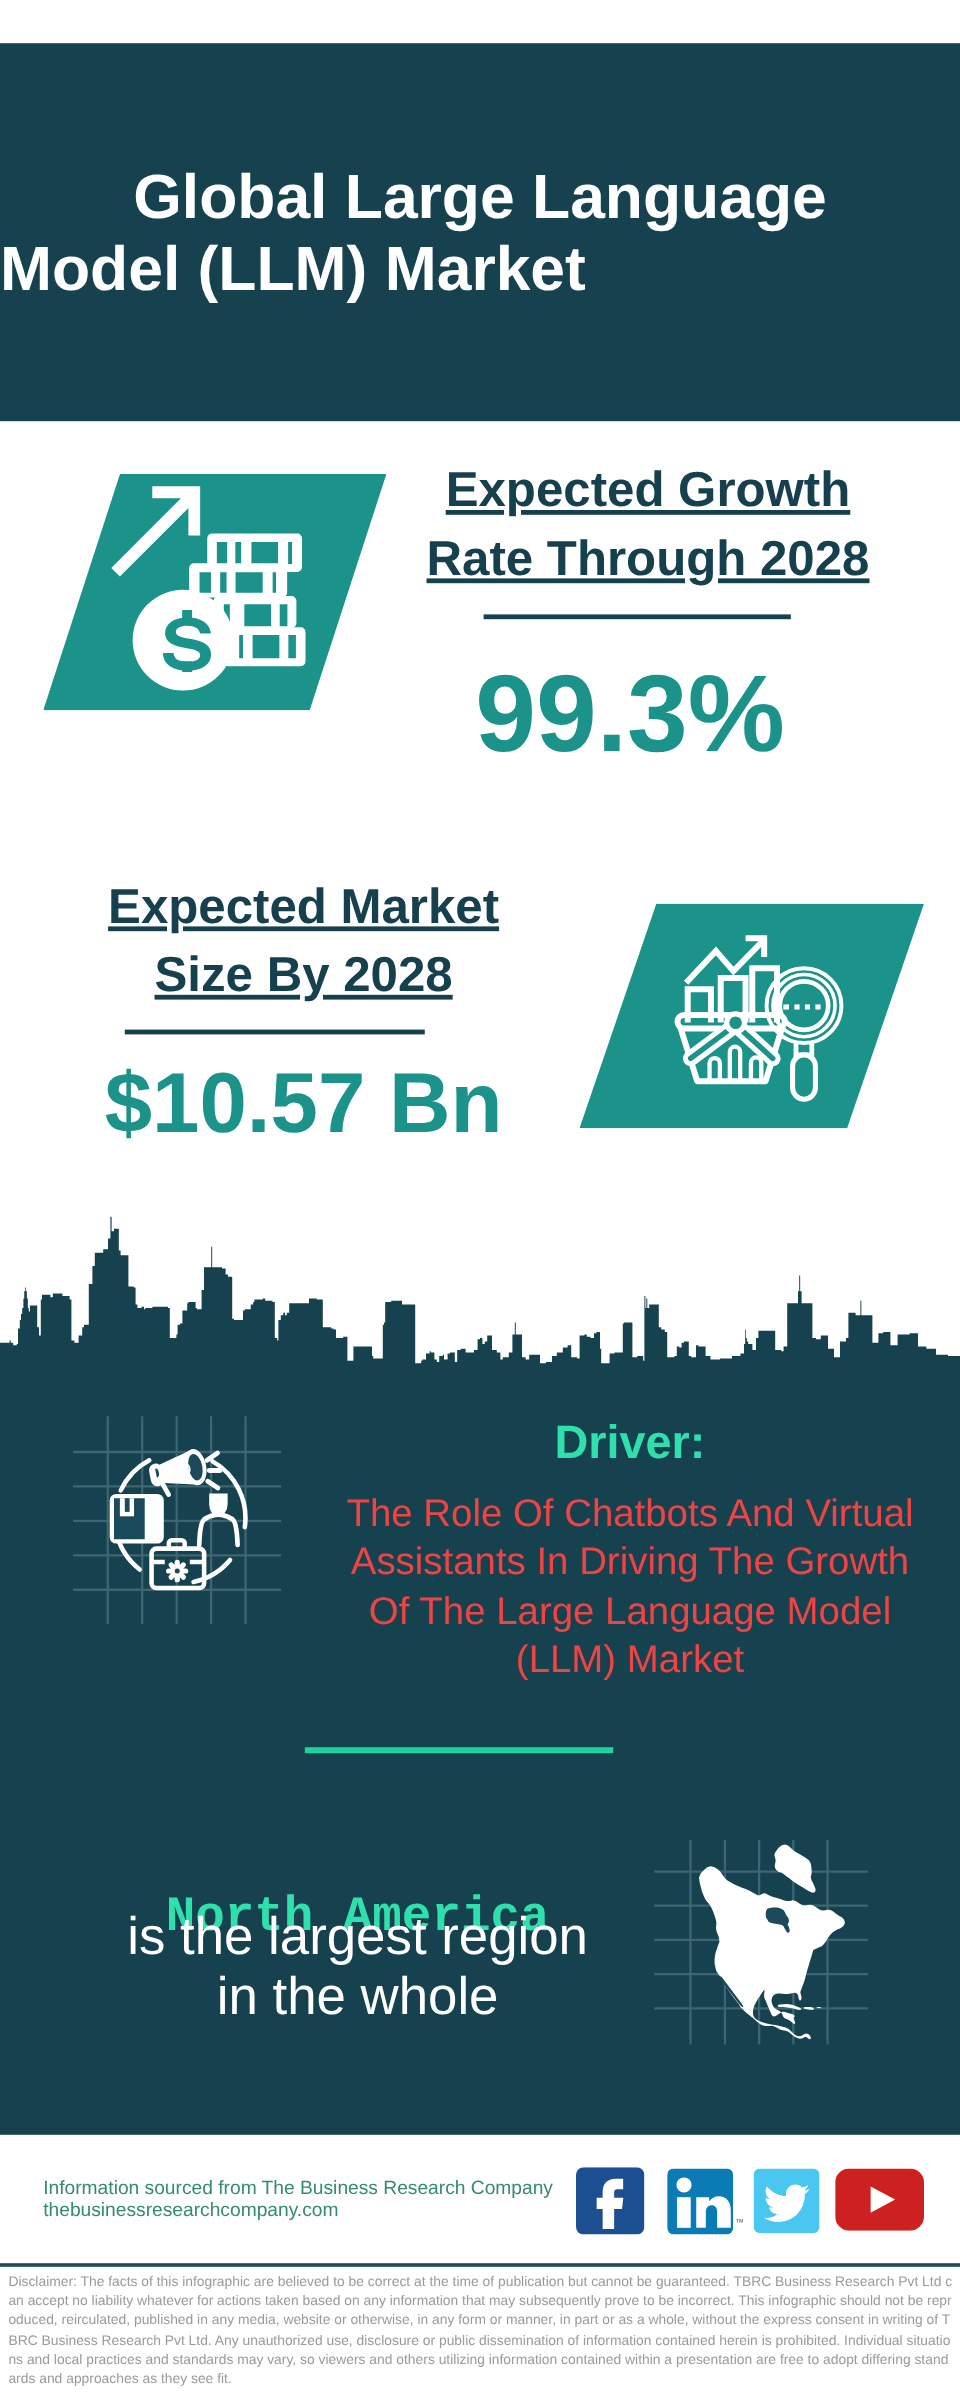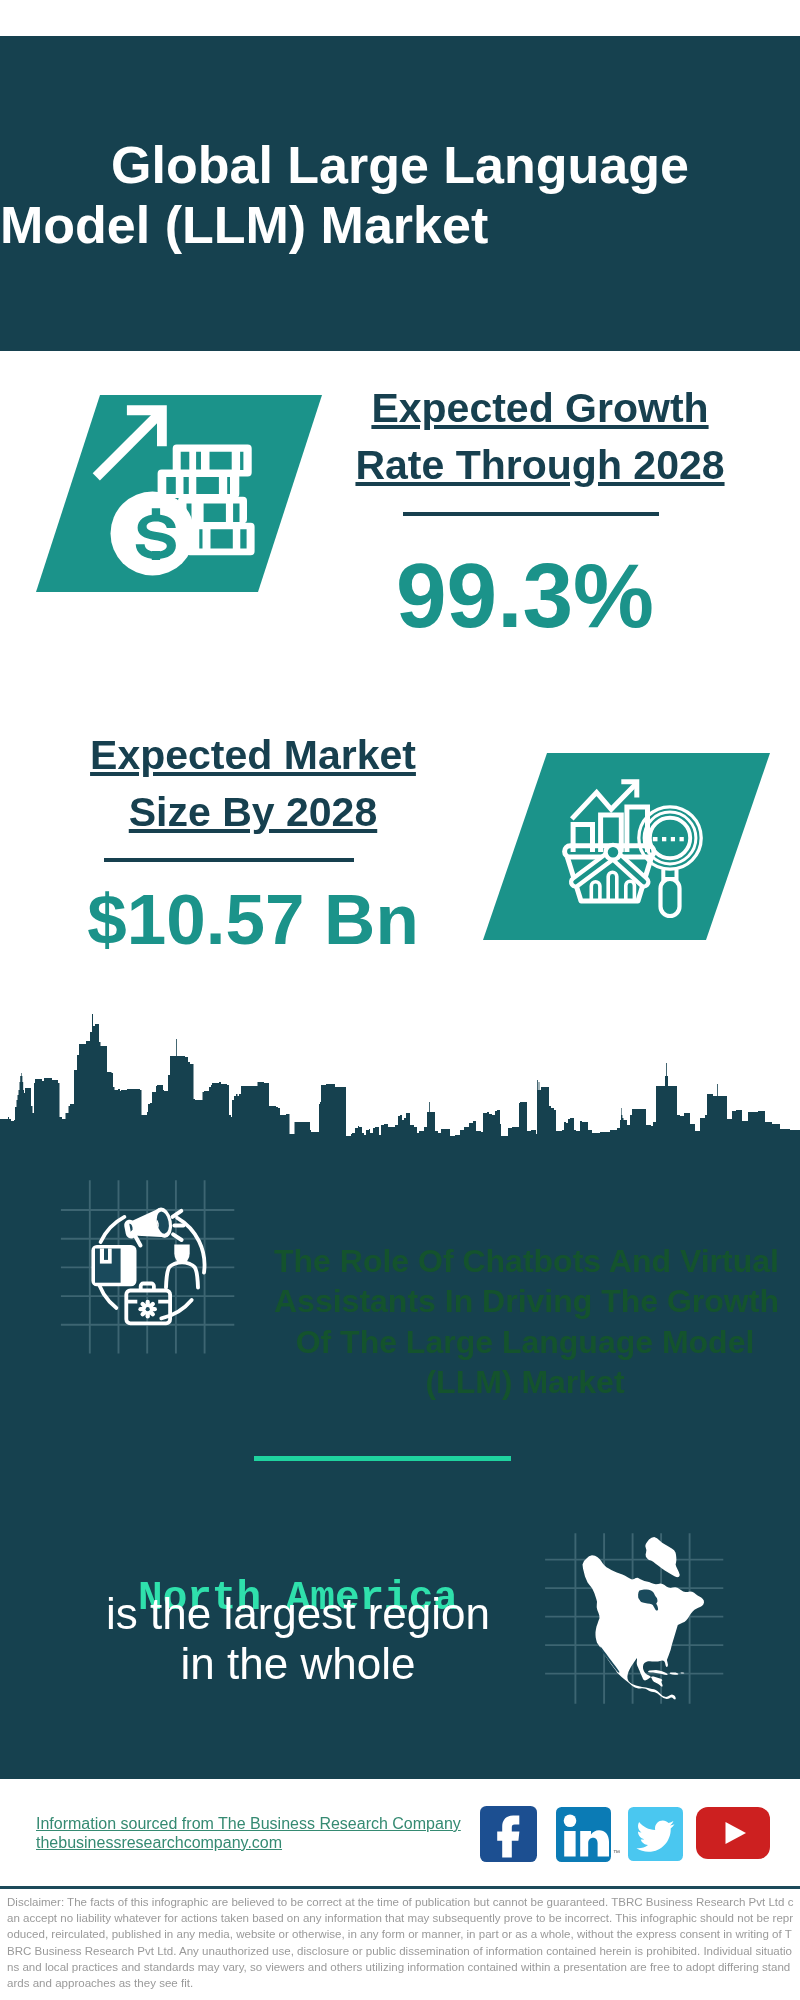--- a/index.html
+++ b/index.html
@@ -16,26 +16,26 @@
   .para { position:absolute; background:#1b938a; }
 
   .stat-title { position:absolute; color:#17404f; font-weight:bold; font-size:41px; line-height:57px; text-align:center;text-decoration:underline; }
   .stat-rule { position:absolute; height:4px; background:#17404f; }
   .stat-value { position:absolute; color:#1b938a; font-weight:bold; line-height:1; text-align:center; white-space:nowrap; }
 
   .darkzone { position:absolute; left:0; width:800px; background:#16414f; }
 
 
   .driver-label { position:absolute; color:#2fe0ac; font-weight:bold; font-size:39px; line-height:1; text-align:center; }
-  .driver-body { position:absolute; color:#14532d; font-weight:bold; font-size:32px; line-height:40.3px; text-align:center; white-space:nowrap; }
+  .driver-body { position:absolute; color:#ef4444; font-weight:normal; font-size:32px; line-height:40.3px; text-align:center; white-space:nowrap; }
   .mint-rule { position:absolute; height:5px; background:#1fd39f; }
   .region-name { position:absolute; color:#2fe0ac; font-weight:bold; font-size:41px; line-height:1; text-align:center; white-space:nowrap; }
   .region-body { position:absolute; color:#fff; font-weight:normal; font-size:44px; line-height:50px; text-align:center; white-space:nowrap; }
 
-  .footer-line { position:absolute; color:#358a72; font-size:16px; line-height:1; white-space:nowrap;text-decoration:underline; }
+  .footer-line { position:absolute; color:#358a72; font-size:16px; line-height:1; white-space:nowrap; }
   .soc { position:absolute; }
   .disclaimer { position:absolute; left:7px; top:1894px; width:787px; color:#9a9a9a; font-size:11.55px; line-height:16.2px; word-break:break-all; text-align:left; }
   .hr-line { position:absolute; left:0; top:1886px; width:800px; height:3px; background:#1d4a5a; }
 </style>
 </head>
 <body>
 
 <div class="page">
 
   <div class="header">
@@ -185,20 +185,21 @@
       <path d="M147.0 1309.9 L142.6 1314.3" stroke="#fff" stroke-width="4.3" stroke-linecap="round" fill="none"></path>
       <path d="M146.7 1309.2 L140.5 1309.2" stroke="#fff" stroke-width="4.3" stroke-linecap="round" fill="none"></path>
       <path d="M147.0 1308.5 L142.6 1304.1" stroke="#fff" stroke-width="4.3" stroke-linecap="round" fill="none"></path>
       <path d="M147.7 1308.2 L147.7 1302.0" stroke="#fff" stroke-width="4.3" stroke-linecap="round" fill="none"></path>
       <path d="M148.4 1308.5 L152.8 1304.1" stroke="#fff" stroke-width="4.3" stroke-linecap="round" fill="none"></path>
       <circle cx="147.7" cy="1309.2" r="5.5" fill="#fff"></circle>
       <circle cx="147.7" cy="1309.2" r="2.1" fill="#1a4a5c"></circle>
     </g>
   </svg>
 
+  <div class="driver-label" style="left:325px;top:1183px;width:400px;">Driver:</div>
   <div class="driver-body" style="left:274px;top:1241px;width:502px;">
     <div>The Role Of Chatbots And Virtual</div>
     <div>Assistants In Driving The Growth</div>
     <div>Of The Large Language Model</div>
     <div>(LLM) Market</div>
   </div>
   <div class="mint-rule" style="left:254px;top:1456px;width:257px;"></div>
 
   <svg viewBox="540 1505 205 210" style="position:absolute;left:540px;top:1505px;width:205px;height:210px;">
     <g stroke="#3d6572" stroke-width="1.9" fill="none">

